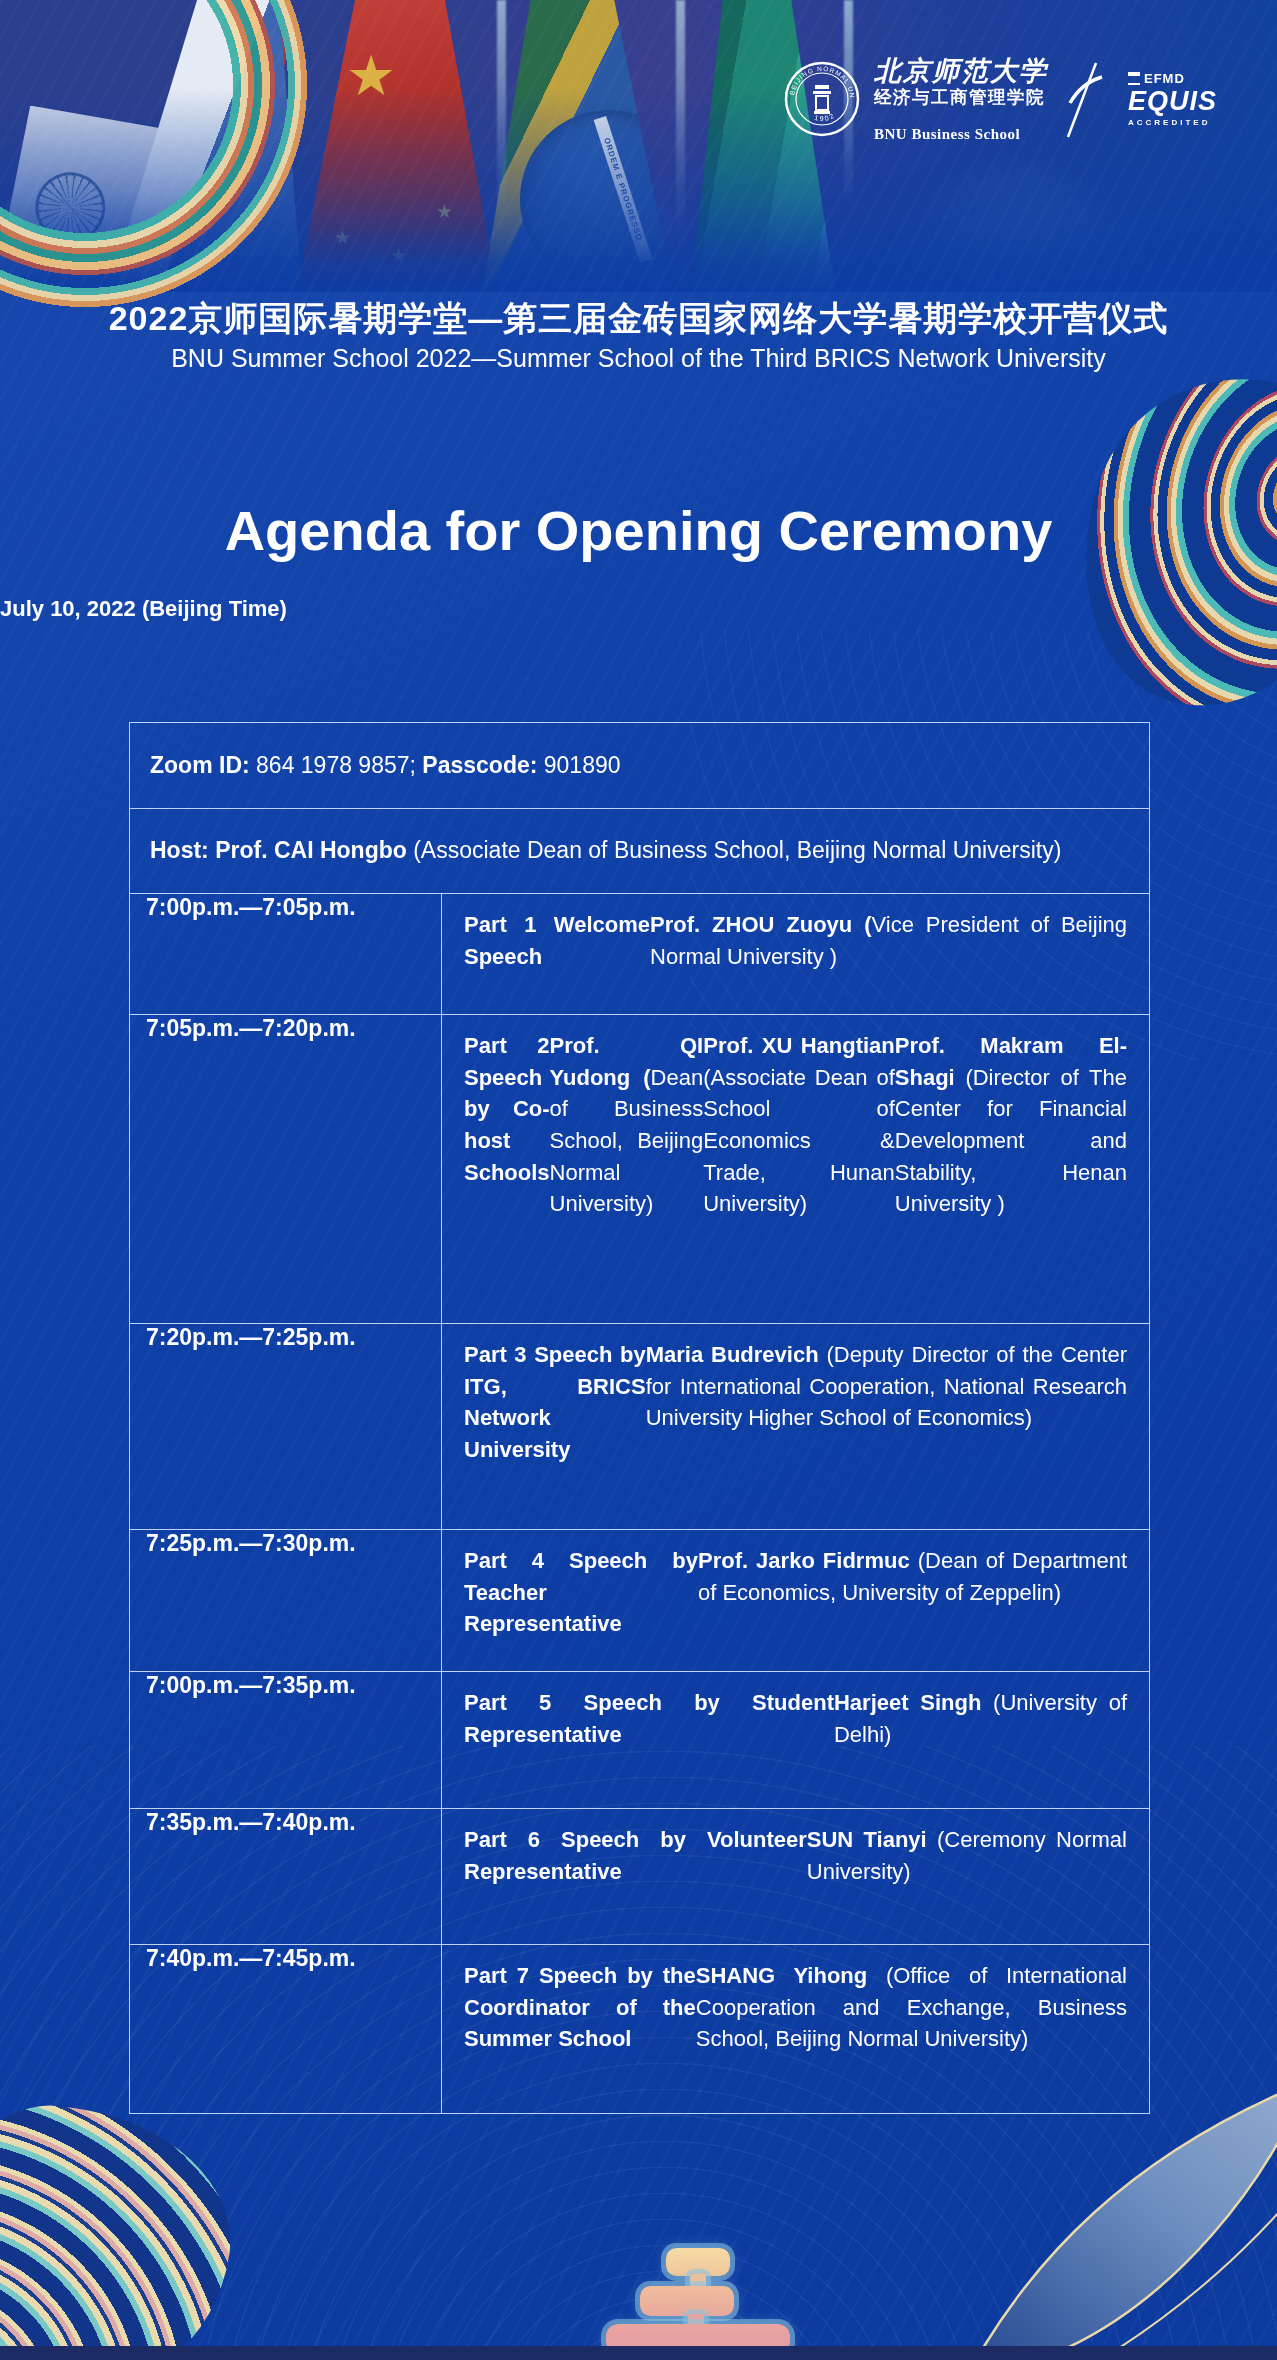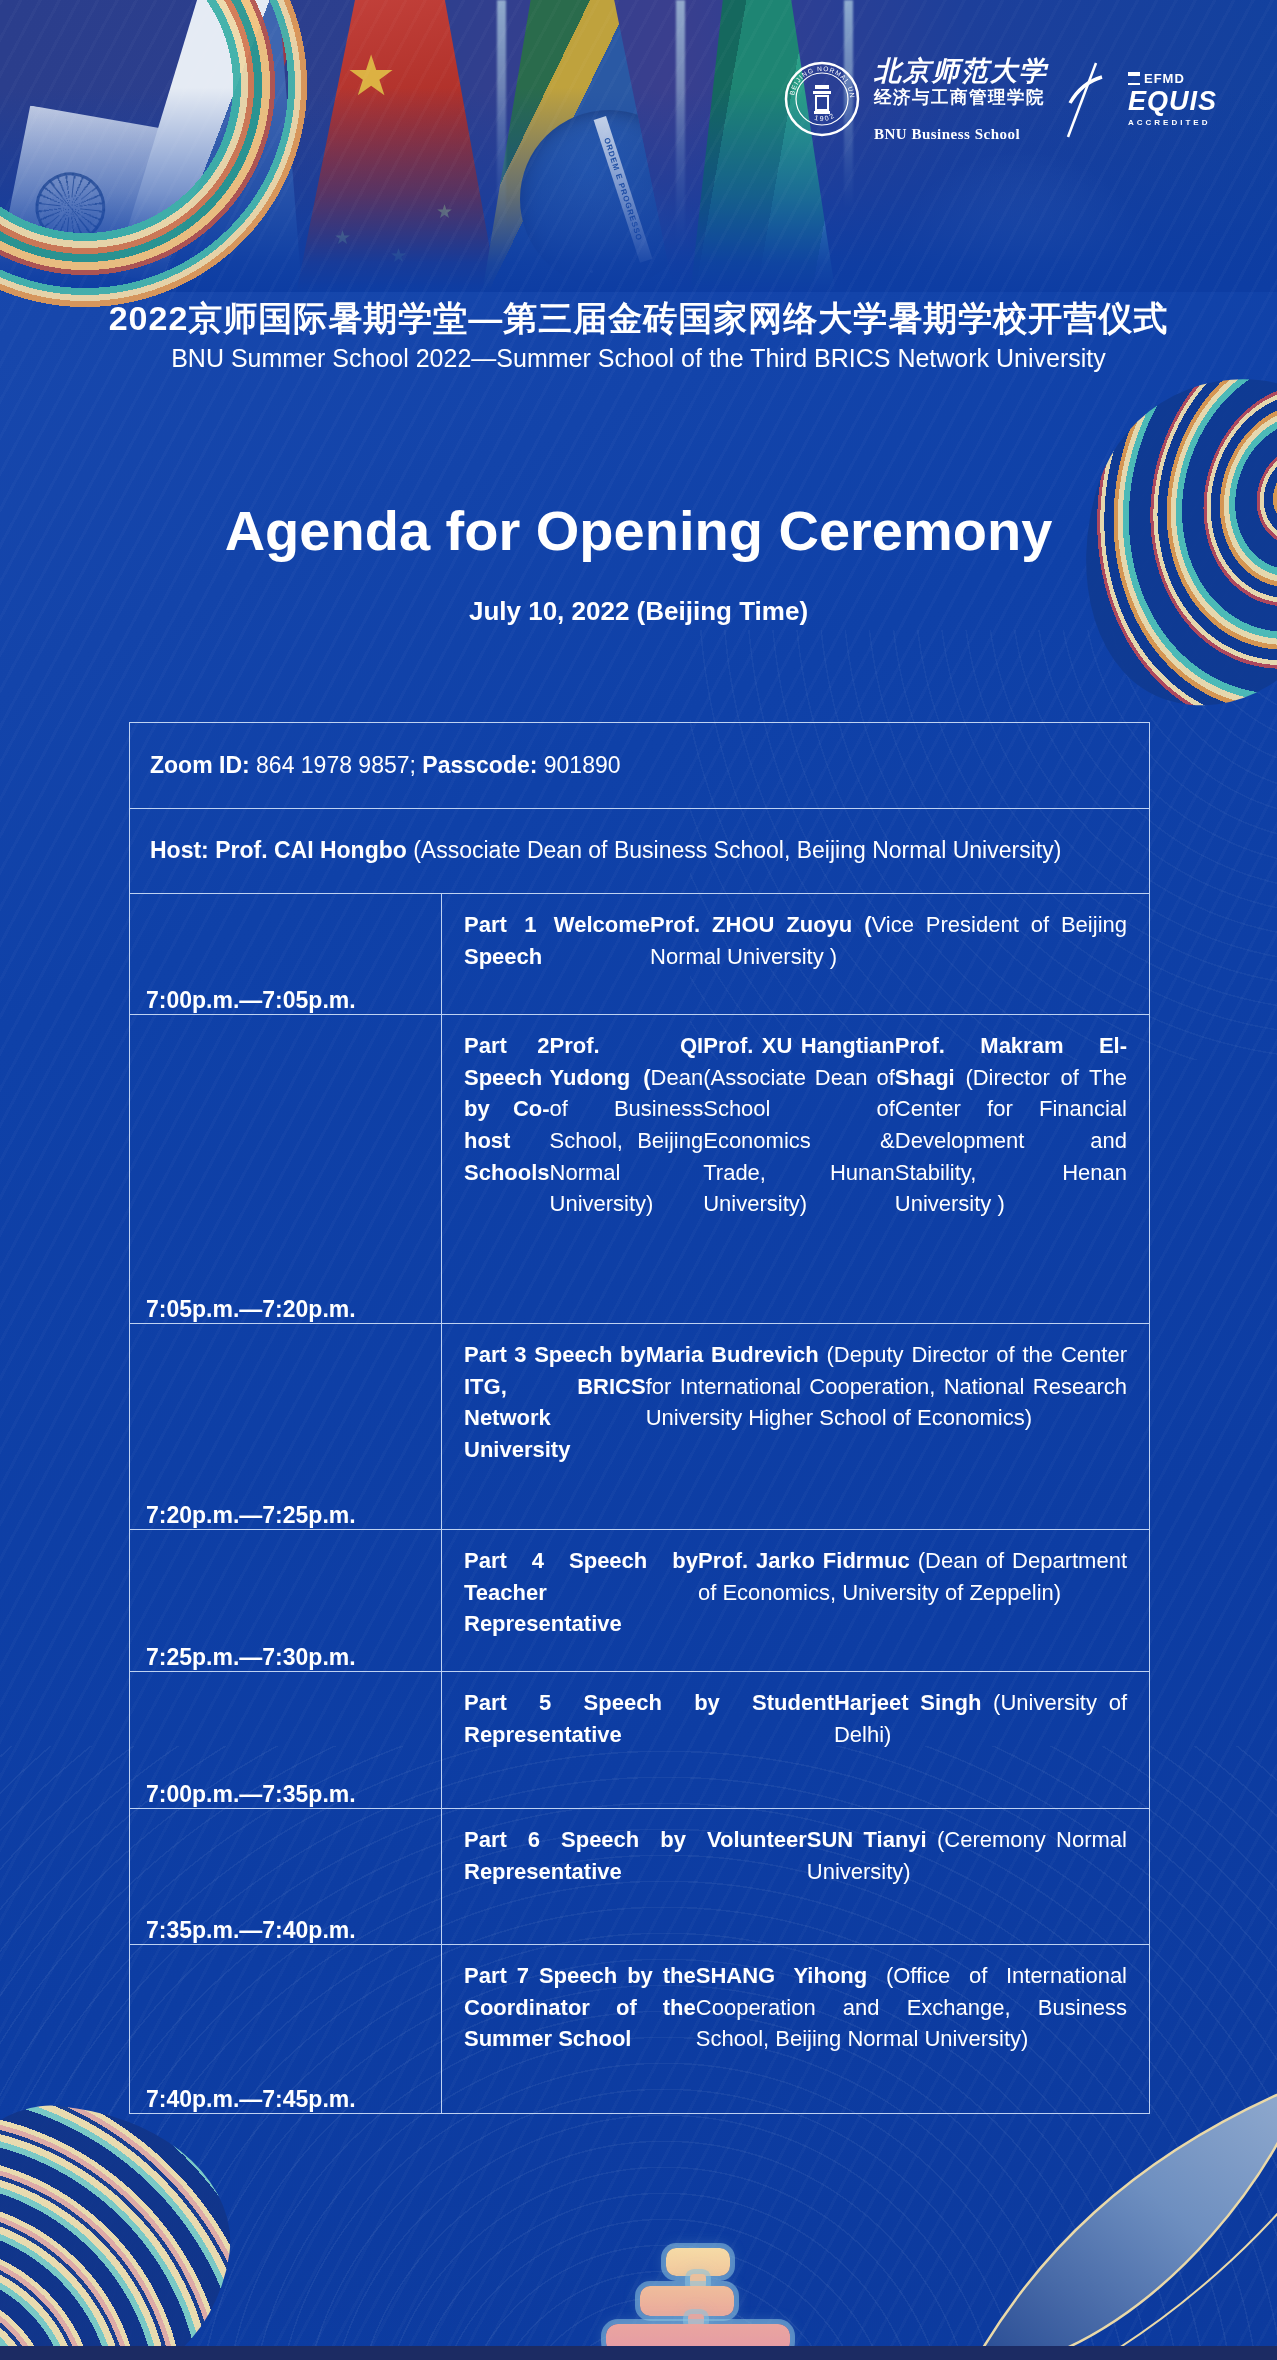--- a/index.html
+++ b/index.html
@@ -92,29 +92,29 @@
   .efmd-lines{display:inline-block;width:12px;height:9px;border-top:2px solid #fff;border-bottom:2px solid #fff;box-shadow:inset 0 5px 0 -3px #fff;}
   .efmd{font-size:13px;font-weight:bold;letter-spacing:1px;}
   .equis{font-size:27px;font-weight:bold;font-style:italic;letter-spacing:1px;margin-top:3px;text-align:center;}
   .accredited{font-size:8px;letter-spacing:3px;margin-top:4px;font-weight:bold;}
   .swoosh{margin-right:-6px;}
 
   
   .title-cn{position:absolute;top:296px;left:0;width:100%;text-align:center;font-size:34px;font-weight:bold;letter-spacing:1px;z-index:5;}
   .title-en{position:absolute;top:344px;left:0;width:100%;text-align:center;font-size:25px;z-index:5;}
   .heading{position:absolute;top:498px;left:0;width:100%;text-align:center;font-size:56px;font-weight:bold;z-index:5;}
-  .date-line{position:absolute;top:596px;left:0;width:100%;text-align:center;font-size:26px;font-weight:bold;z-index:5;}
+  .date-line{position:absolute;top:596px;left:0;width:100%;text-align:left;font-size:22px;font-weight:bold;z-index:5;}
 
   
   .agenda-table{position:absolute;left:129px;top:722px;width:1021px;z-index:5;
     border:1.5px solid rgba(205,222,248,.92);box-sizing:border-box;}
   .trow{display:flex;border-top:1.5px solid rgba(205,222,248,.92);box-sizing:border-box;}
   .trow:first-child{border-top:none;}
   .cell-full{width:100%;display:flex;align-items:center;padding:8px 20px;box-sizing:border-box;font-size:23px;line-height:1.35;flex-wrap:wrap;align-content:center;}
-  .cell-time{flex:0 0 312px;border-right:1.5px solid rgba(205,222,248,.92);display:flex;align-items:flex-end;
+  .cell-time{flex:0 0 312px;border-right:1.5px solid rgba(205,222,248,.92);display:flex;align-items:flex-start;
     padding:0 16px;box-sizing:border-box;font-weight:bold;font-size:23px;}
   .cell-content{flex:1;display:flex;flex-direction:row;justify-content:flex-end;padding:10px 22px;box-sizing:border-box;}
   .cell-content p{margin:5px 0;font-size:22px;line-height:1.44;text-align:justify;}
   .b{font-weight:bold;}
   .cell-full .b{font-weight:bold;}
   .host-text{display:inline;}
 </style>
 </head>
 <body>
 

